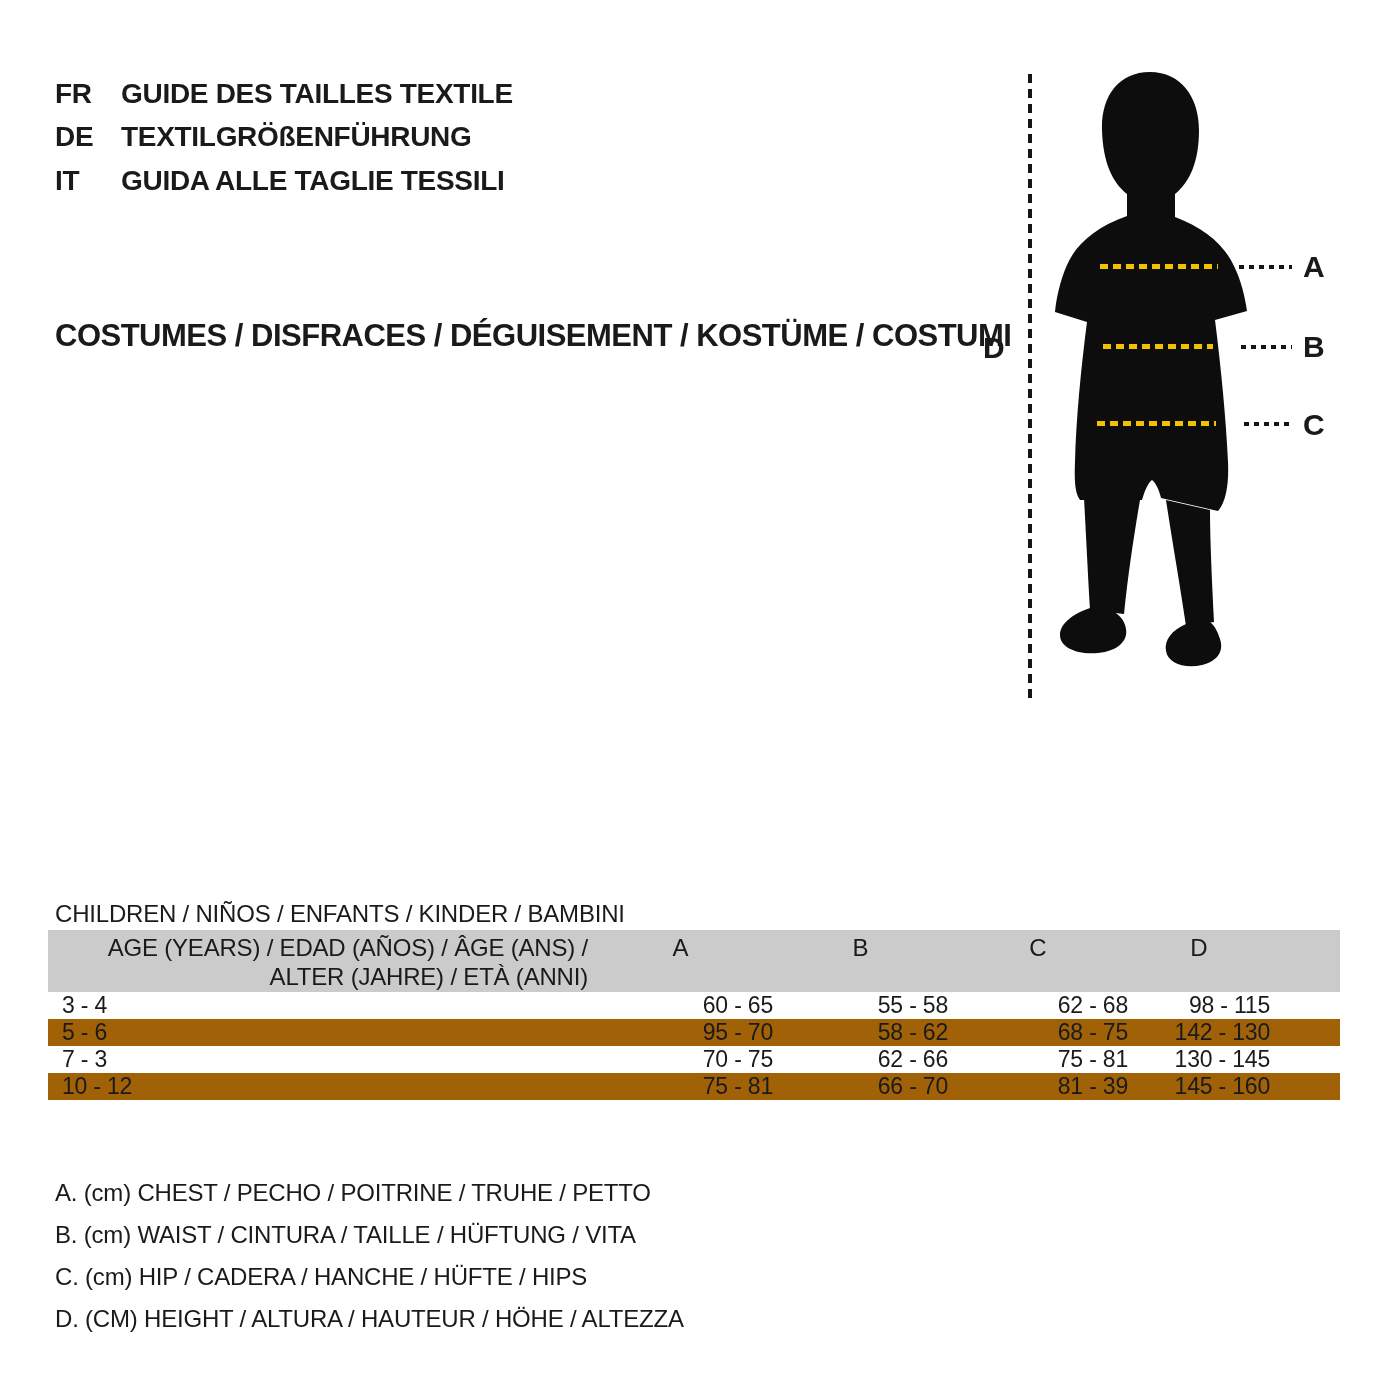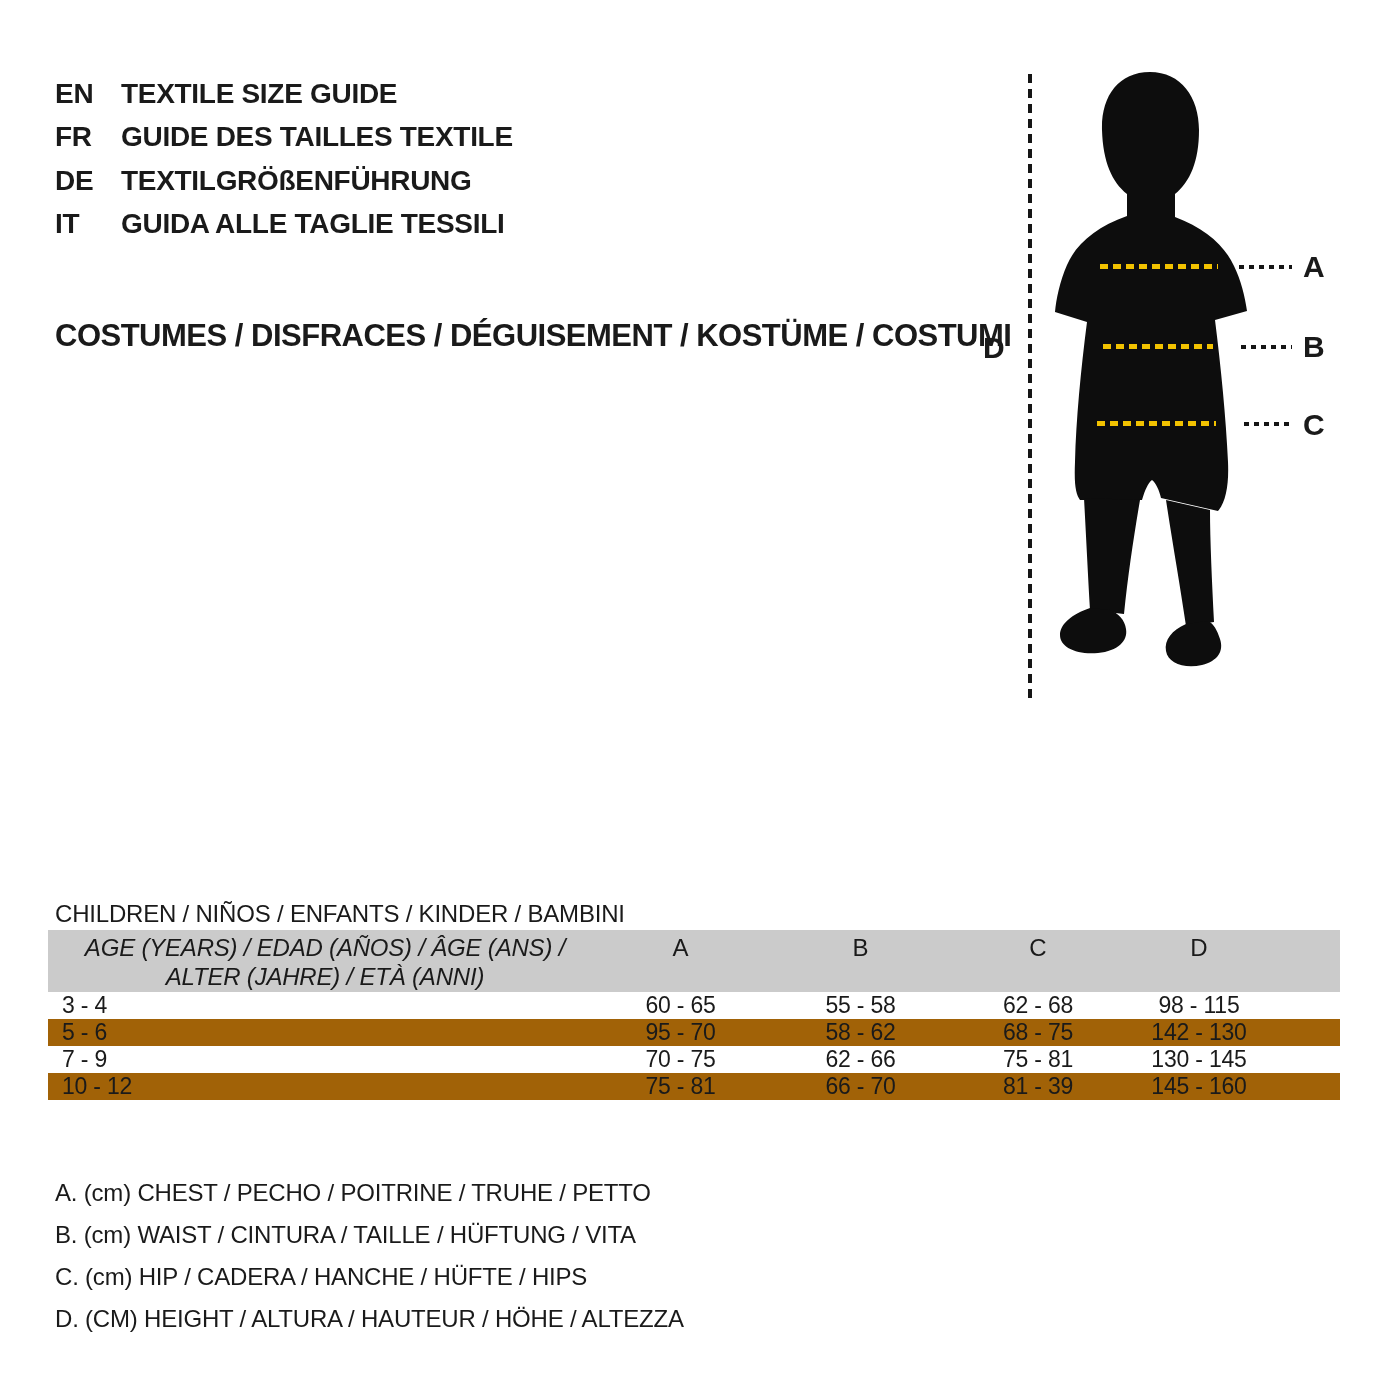--- a/index.html
+++ b/index.html
@@ -42,40 +42,36 @@
   .label-a{top:250px;} .label-b{top:330px;} .label-c{top:408px;}
   
   .section-title{position:absolute;top:900px;left:55px;font-size:24px;letter-spacing:-0.2px;}
   table.size-table{
     position:absolute;top:930px;left:48px;width:1292px;
     border-collapse:collapse;table-layout:fixed;
   }
   .size-table th,.size-table td{padding:0;font-weight:400;}
   .size-table thead tr{background:#cbcbcb;height:62px;}
   .size-table thead th{vertical-align:top;font-size:24px;line-height:29px;padding-top:3px;text-align:center;}
-  .size-table thead th.age-head{text-align:center;padding-left:14px;letter-spacing:-0.2px;font-style:italic;}
+  .size-table thead th.age-head{text-align:right;padding-left:14px;letter-spacing:-0.2px;}
   .size-table tbody tr{height:26px;}
   .size-table tbody tr.striped{background:#a16207;}
-  .size-table tbody td{font-size:23px;text-align:center;letter-spacing:-0.2px;}
+  .size-table tbody td{font-size:23px;text-align:right;letter-spacing:-0.2px;}
   .size-table tbody td.age-cell{text-align:left;padding-left:14px;}
   .size-table .col-d{padding-right:70px;}
   
   .legend{position:absolute;top:1172px;left:55px;}
   .legend-line{font-size:24px;height:42px;line-height:42px;letter-spacing:-0.2px;white-space:nowrap;}
 </style>
 </head>
 <body>
 
 <div class="canvas">
 
   <div class="lang-list">
-    <div class="lang-row">
-      <span class="lang-code">EN</span>
-      <span class="lang-title">TEXTILE SIZE GUIDE</span>
-    </div>
     <div class="lang-row">
       <span class="lang-code">FR</span>
       <span class="lang-title">GUIDE DES TAILLES TEXTILE</span>
     </div>
     <div class="lang-row">
       <span class="lang-code">DE</span>
       <span class="lang-title">TEXTILGRÖßENFÜHRUNG</span>
     </div>
     <div class="lang-row">
       <span class="lang-code">IT</span>
@@ -170,21 +166,21 @@
         <td class="col-d">98 - 115</td>
       </tr>
       <tr class="striped">
         <td class="age-cell">5 - 6</td>
         <td>95 - 70</td>
         <td>58 - 62</td>
         <td>68 - 75</td>
         <td class="col-d">142 - 130</td>
       </tr>
       <tr>
-        <td class="age-cell">7 - 9</td>
+        <td class="age-cell">7 - 3</td>
         <td>70 - 75</td>
         <td>62 - 66</td>
         <td>75 - 81</td>
         <td class="col-d">130 - 145</td>
       </tr>
       <tr class="striped">
         <td class="age-cell">10 - 12</td>
         <td>75 - 81</td>
         <td>66 - 70</td>
         <td>81 - 39</td>

